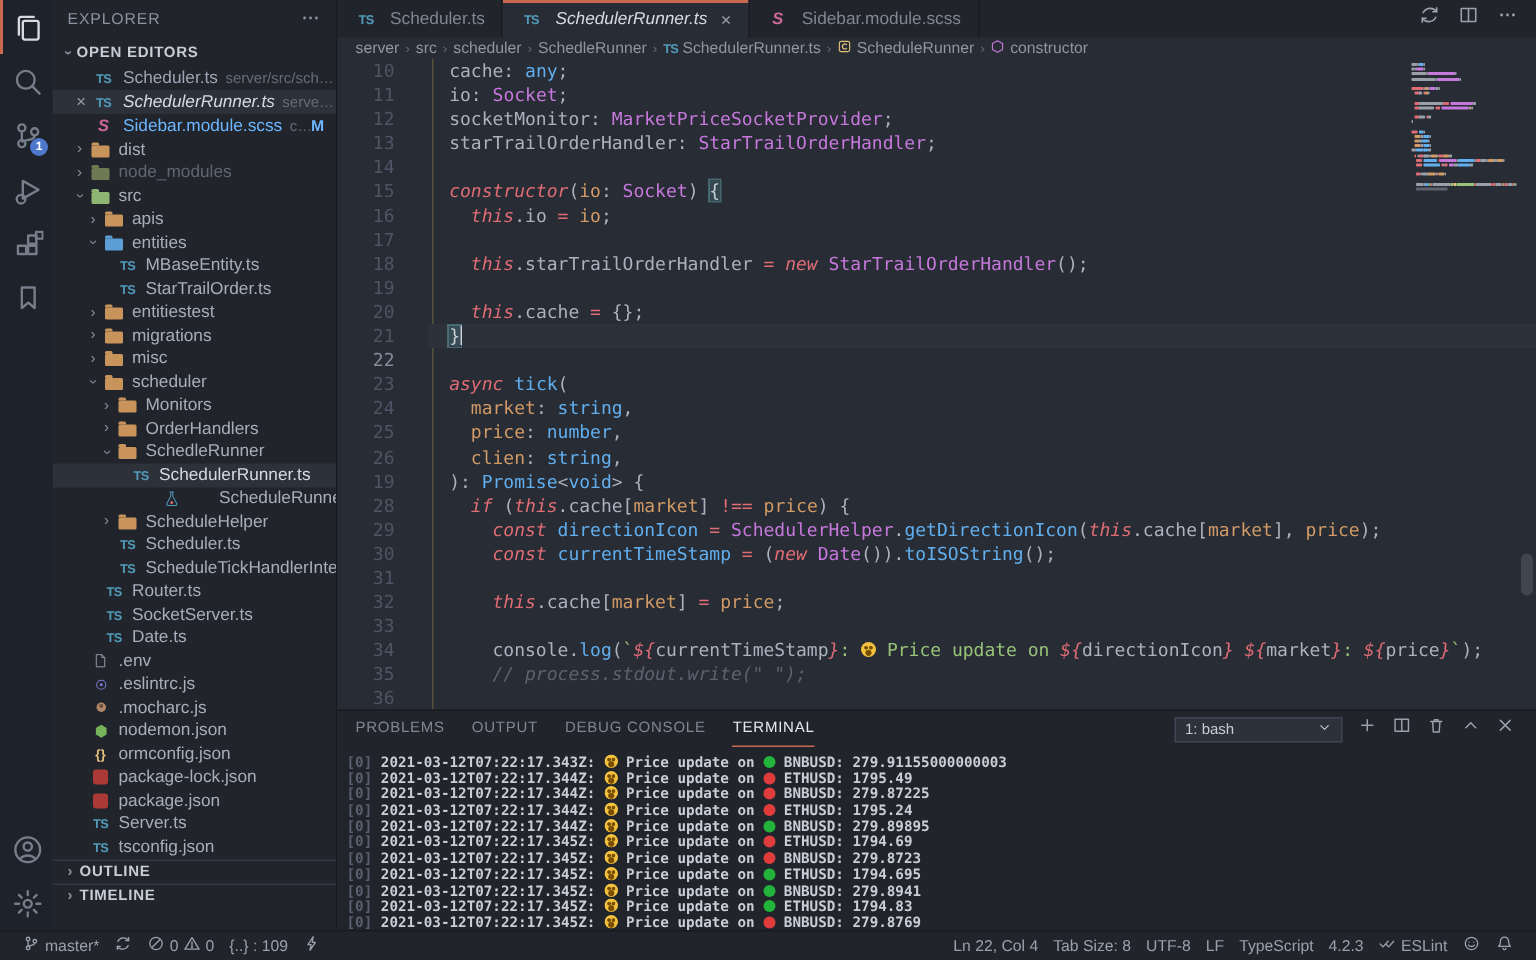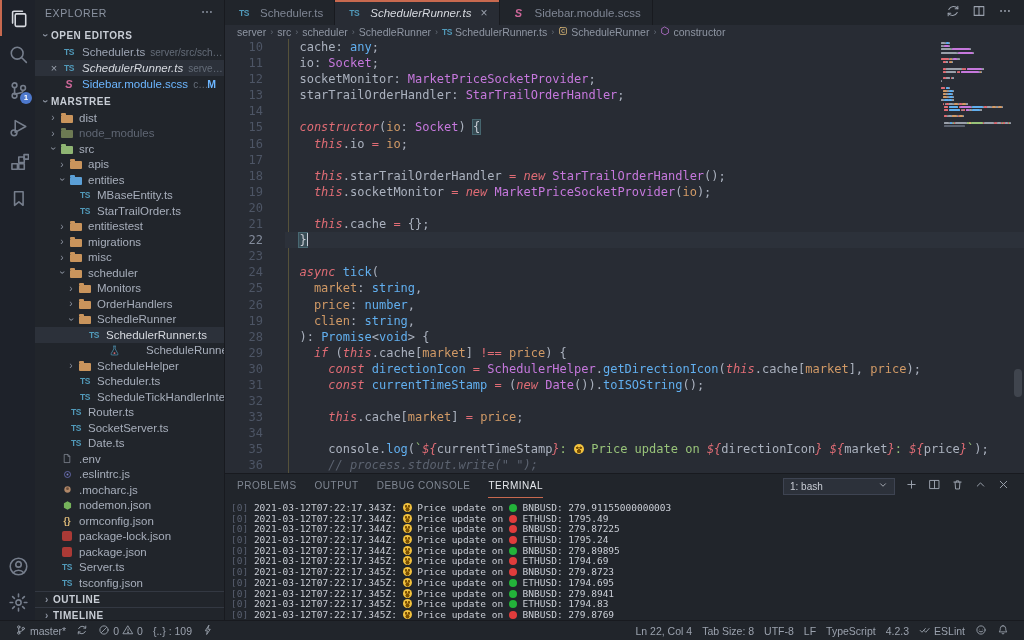--- a/index.html
+++ b/index.html
@@ -87,21 +87,21 @@
   .vscroll{position:absolute;right:2px;top:330px;width:8px;height:28px;background:rgba(121,129,140,.3);border-radius:4px;}
 
   
   .panel{position:absolute;left:0;right:0;bottom:0;height:147px;background:#21252b;border-top:1px solid #181a1f;}
   .panel-head{height:24px;display:flex;align-items:center;padding:0 14px 0 12px;}
   .ptab{font-size:10px;letter-spacing:.5px;color:#7f8692;margin-right:18px;height:24px;display:flex;align-items:center;border-bottom:1px solid transparent;}
   .ptab.active{color:#e6e9ee;border-bottom:1px solid var(--accent);}
   .panel-right{margin-left:auto;display:flex;align-items:center;gap:10px;color:#9aa1ad;}
   .shell-select{display:flex;align-items:center;justify-content:space-between;border:1px solid #3e4452;background:#2c313a;font-size:10px;color:#c8ccd4;padding:1px 6px;height:17px;width:112px;}
   .term{padding:5px 0 0 6px;font-family:"DejaVu Sans Mono",monospace;font-size:9.5px;line-height:10.7px;color:#c9cdd5;}
-  .trow{white-space:pre;height:10.7px;}
+  .trow{white-space:pre;height:10.7px;font-weight:bold;}
   .term .pre{color:#596070;}
   .dot{display:inline-block;width:8px;height:8px;border-radius:50%;vertical-align:-1px;}
   .dot.up{background:#23b33a;}
   .dot.down{background:#e03c3c;}
   .term .face{width:9px;height:9px;}
 
   
   .statusbar{position:absolute;left:0;right:0;bottom:0;height:20px;background:#21252b;border-top:1px solid #181a1f;display:flex;align-items:center;font-size:10.5px;color:#9aa1ad;padding:0 10px;}
   .st-item{display:flex;align-items:center;gap:3px;padding:0 5px;height:20px;white-space:nowrap;}
   .st-right{margin-left:auto;display:flex;}
@@ -201,24 +201,20 @@
         <div class="oe-row">
           <span class="oe-x"></span>
           <span class="ico-wrap">
             <span class="ic-scss">S</span>
           </span>
           <span class="oe-name mod">Sidebar.module.scss</span>
           <span class="oe-detail">clien...</span>
           <span class="oe-badge">M</span>
         </div>
       </div>
-    <div class="sec-head">
-      <span class="chev open">›</span>
-      <span>MARSTREE</span>
-    </div>
     <div class="tree" id="tree">
         <div class="tr-row" style="padding-left: 12px;">
           <span class="chev">›</span>
           <span class="ico-wrap">
             <span class="f-ico" style="background:#c9945c"></span>
           </span>
           <span class="tr-label">dist</span>
         </div>
         <div class="tr-row dim" style="padding-left: 12px;">
           <span class="chev">›</span>
@@ -563,21 +559,20 @@
       <div class="lines" id="lines">
           <div class="cline"><span class="t-pl">  cache</span><span class="t-pu">: </span><span class="t-ty">any</span><span class="t-pu">;</span></div>
           <div class="cline"><span class="t-pl">  io</span><span class="t-pu">: </span><span class="t-cl">Socket</span><span class="t-pu">;</span></div>
           <div class="cline"><span class="t-pl">  socketMonitor</span><span class="t-pu">: </span><span class="t-cl">MarketPriceSocketProvider</span><span class="t-pu">;</span></div>
           <div class="cline"><span class="t-pl">  starTrailOrderHandler</span><span class="t-pu">: </span><span class="t-cl">StarTrailOrderHandler</span><span class="t-pu">;</span></div>
           <div class="cline"></div>
           <div class="cline"><span class="t-kw">  constructor</span><span class="t-pu">(</span><span class="t-pr">io</span><span class="t-pu">: </span><span class="t-cl">Socket</span><span class="t-pu">) </span><span class="t-bm">{</span></div>
           <div class="cline"><span class="t-kw">    this</span><span class="t-pu">.</span><span class="t-pl">io</span><span class="t-op"> = </span><span class="t-pr">io</span><span class="t-pu">;</span></div>
           <div class="cline"></div>
           <div class="cline"><span class="t-kw">    this</span><span class="t-pu">.</span><span class="t-pl">starTrailOrderHandler</span><span class="t-op"> = </span><span class="t-kw">new</span><span class="t-pu"> </span><span class="t-cl">StarTrailOrderHandler</span><span class="t-pu">();</span></div>
-          <div class="cline"><span class="t-kw">    this</span><span class="t-pu">.</span><span class="t-pl">socketMonitor</span><span class="t-op"> = </span><span class="t-kw">new</span><span class="t-pu"> </span><span class="t-cl">MarketPriceSocketProvider</span><span class="t-pu">(</span><span class="t-pr">io</span><span class="t-pu">);</span></div>
           <div class="cline"></div>
           <div class="cline"><span class="t-kw">    this</span><span class="t-pu">.</span><span class="t-pl">cache</span><span class="t-op"> = </span><span class="t-pu">{};</span></div>
           <div class="cline current"><span class="t-pu">  </span><span class="t-bm">}</span><span class="cursor"></span></div>
           <div class="cline"></div>
           <div class="cline"><span class="t-kw">  async</span><span class="t-pu"> </span><span class="t-fn">tick</span><span class="t-pu">(</span></div>
           <div class="cline"><span class="t-pr">    market</span><span class="t-pu">: </span><span class="t-ty">string</span><span class="t-pu">,</span></div>
           <div class="cline"><span class="t-pr">    price</span><span class="t-pu">: </span><span class="t-ty">number</span><span class="t-pu">,</span></div>
           <div class="cline"><span class="t-pr">    clien</span><span class="t-pu">: </span><span class="t-ty">string</span><span class="t-pu">,</span></div>
           <div class="cline"><span class="t-pu">  ): </span><span class="t-ty">Promise</span><span class="t-pu">&lt;</span><span class="t-ty">void</span><span class="t-pu">&gt; {</span></div>
           <div class="cline"><span class="t-kw">    if</span><span class="t-pu"> (</span><span class="t-kw">this</span><span class="t-pu">.</span><span class="t-pl">cache</span><span class="t-pu">[</span><span class="t-pr">market</span><span class="t-pu">] </span><span class="t-op">!==</span><span class="t-pu"> </span><span class="t-pr">price</span><span class="t-pu">) {</span></div>

